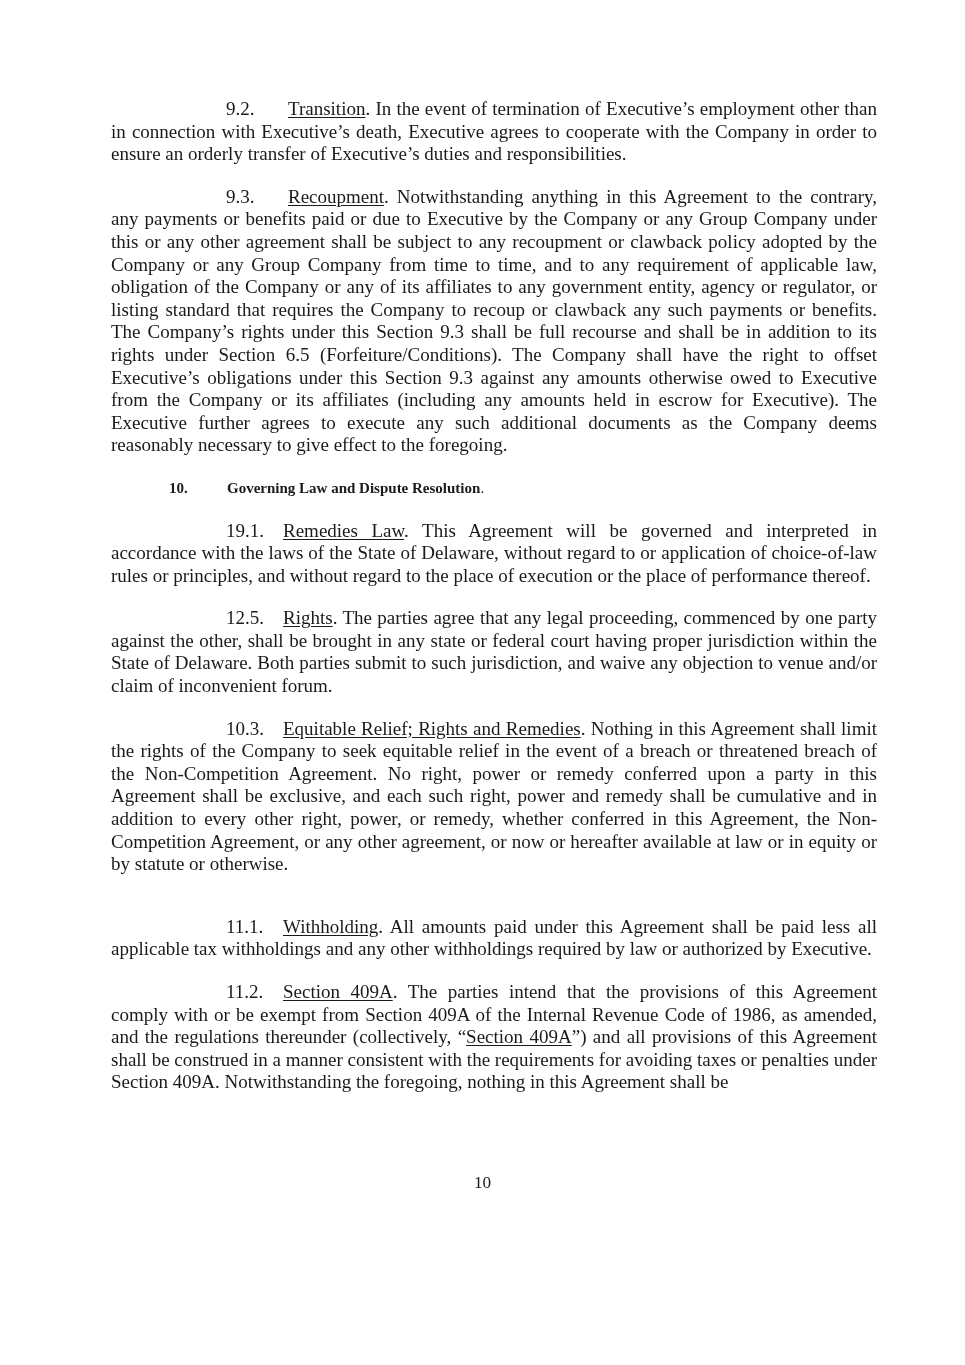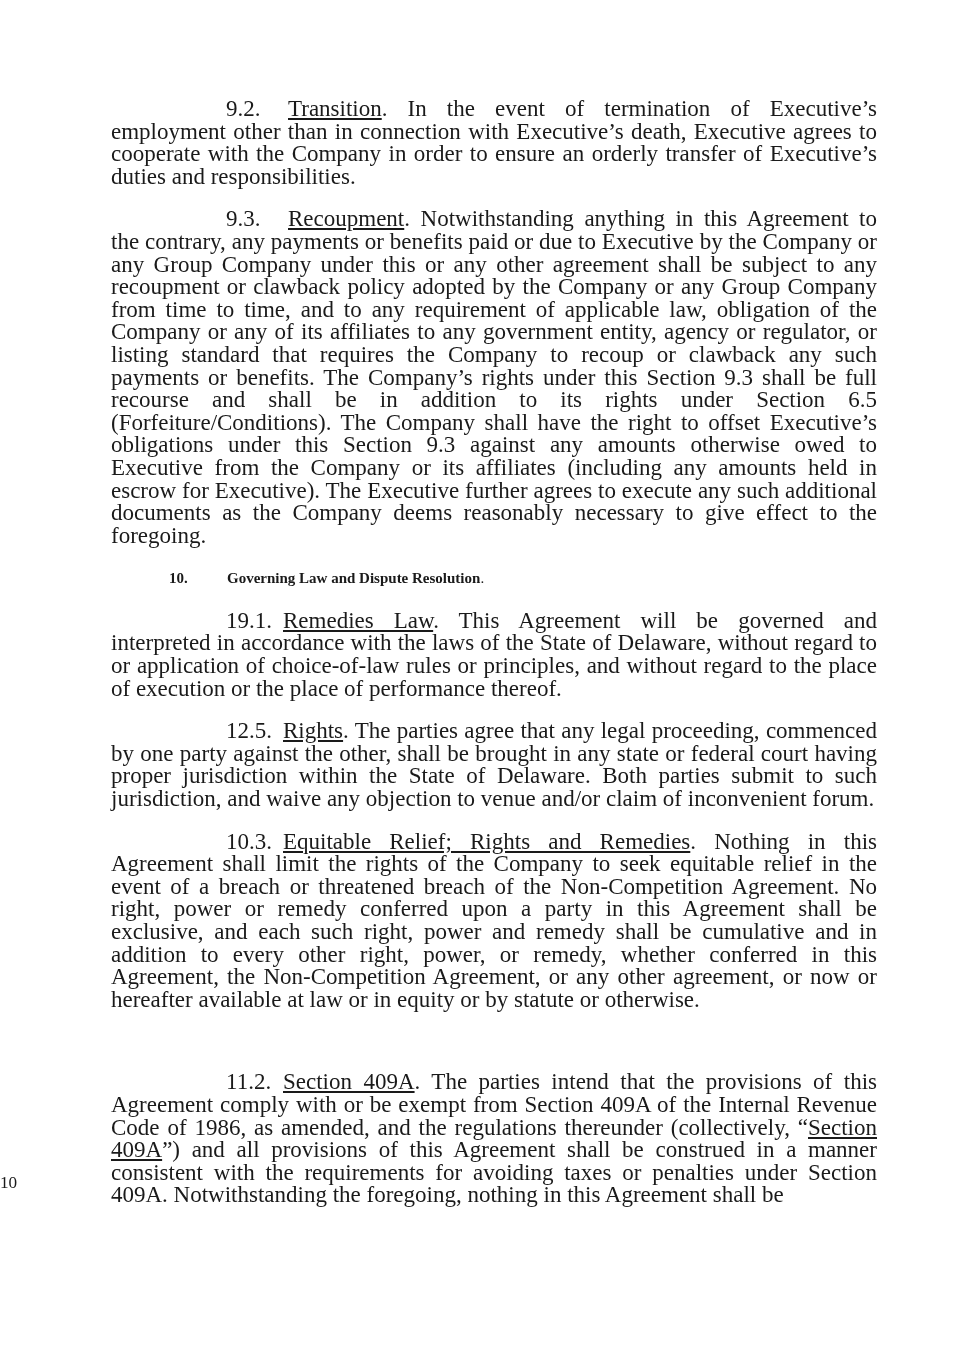--- a/index.html
+++ b/index.html
@@ -3,34 +3,34 @@
 <meta charset="utf-8">
 <style>
   html, body { margin: 0; padding: 0; background: #ffffff; }
   body {
     width: 965px; height: 1365px; position: relative; overflow: hidden;
     font-family: "Liberation Serif", "DejaVu Serif", serif;
     color: #1a1a1a;
   }
   .page { position: absolute; left: 111px; top: 98px; width: 766px; }
   .para {
-    font-size: 23px; line-height: 22.6px;
+    font-size: 19px; line-height: 22.6px;
     text-align: justify; margin: 0;
   }
   .para .num { display: inline-block; width: 62px; padding-left: 115px; box-sizing: content-box; }
   .para .num.wide { width: 57px; }
   .para .heading-u { text-decoration: underline; text-underline-offset: 2px; }
   .section-head {
     font-weight: bold; font-size: 15px; line-height: 22.6px; margin: 0;
     padding-left: 58px;
   }
   .section-head .snum { display: inline-block; width: 58px; }
   .gap-sm { height: 20px; }
   .page-number {
-    position: absolute; top: 1172px; left: 0; width: 965px; text-align: left;
+    position: absolute; top: 1172px; left: 0; width: 965px; text-align: center;
     font-size: 17.2px; line-height: 22px;
   }
 </style>
 </head>
 <body>
 
 <div class="page">
 
   <p class="para">
     <span class="num">9.2.</span><span class="heading-u">Transition</span><span>. In the event of termination of Executive’s employment other than in connection with Executive’s death, Executive agrees to cooperate with the Company in order to ensure an orderly transfer of Executive’s duties and responsibilities.</span>
@@ -57,20 +57,23 @@
   </p>
   <div class="gap-sm"></div>
 
   <p class="para">
     <span class="num wide">10.3.</span><span class="heading-u">Equitable Relief; Rights and Remedies</span><span>.  Nothing in this Agreement shall limit the rights of the Company to seek equitable relief in the event of a breach or threatened breach of the Non-Competition Agreement.  No right, power or remedy conferred upon a party in this Agreement shall be exclusive, and each such right, power and remedy shall be cumulative and in addition to every other right, power, or remedy, whether conferred in this Agreement, the Non-Competition Agreement, or any other agreement, or now or hereafter available at law or in equity or by statute or otherwise.</span>
   </p>
   <div class="gap-sm"></div>
 
   <div class="gap-sm"></div>
 
+  <p class="para">
+    <span class="num wide">11.1.</span><span class="heading-u">Withholding</span><span>.  All amounts paid under this Agreement shall be paid less all applicable tax withholdings and any other withholdings required by law or authorized by Executive.</span>
+  </p>
   <div class="gap-sm"></div>
 
   <p class="para">
     <span class="num wide">11.2.</span><span class="heading-u">Section 409A</span><span>.  The parties intend that the provisions of this Agreement comply with or be exempt from Section 409A of the Internal Revenue Code of 1986, as amended, and the regulations thereunder (collectively, “</span><span class="heading-u">Section 409A</span><span>”) and all provisions of this Agreement shall be construed in a manner consistent with the requirements for avoiding taxes or penalties under Section 409A.  Notwithstanding the foregoing, nothing in this Agreement shall be</span>
   </p>
 
 </div>
 
 <div class="page-number">10</div>
 

